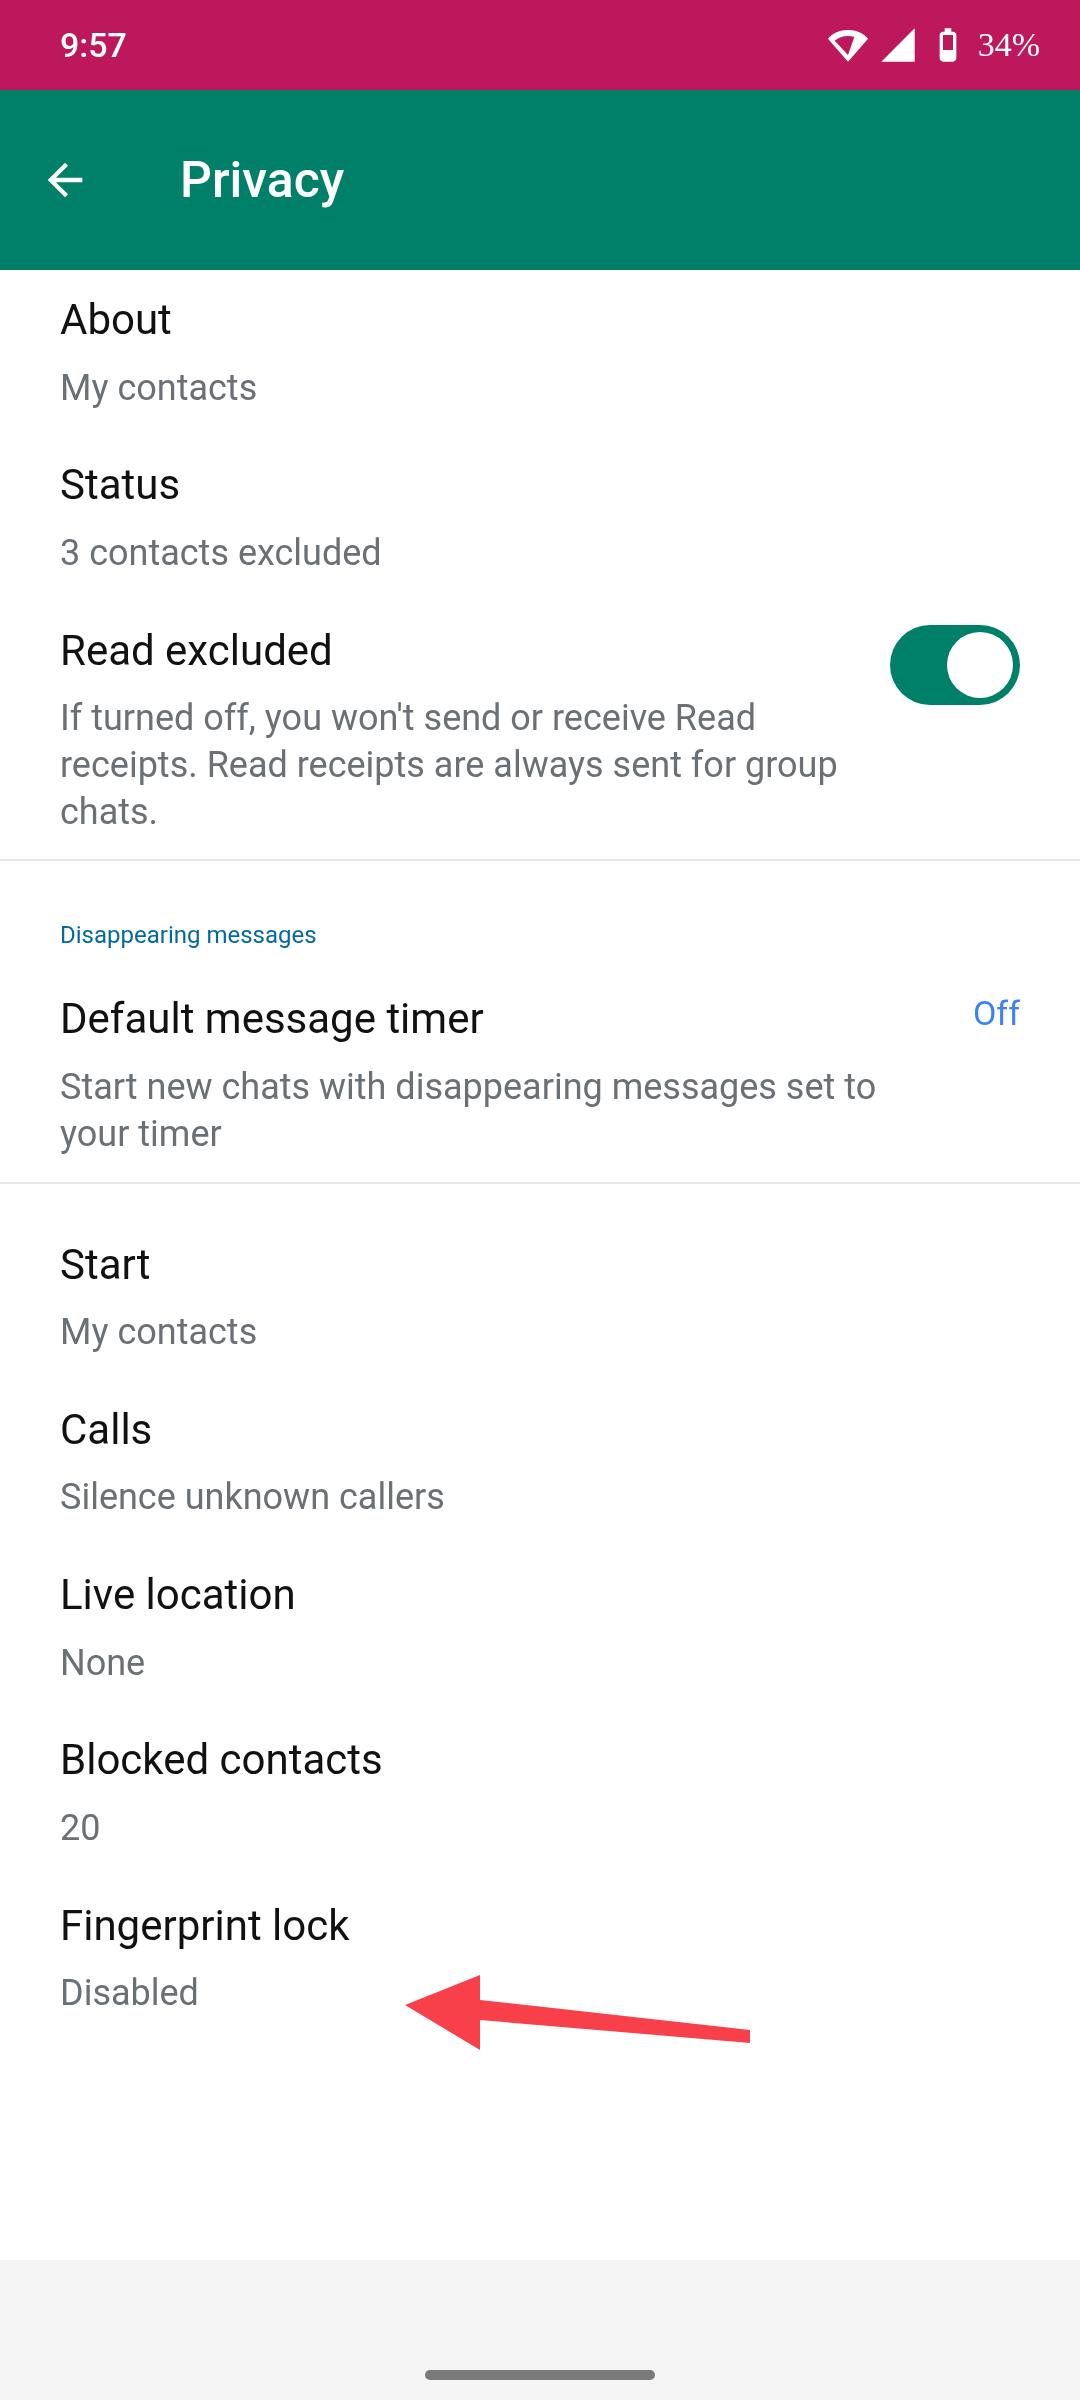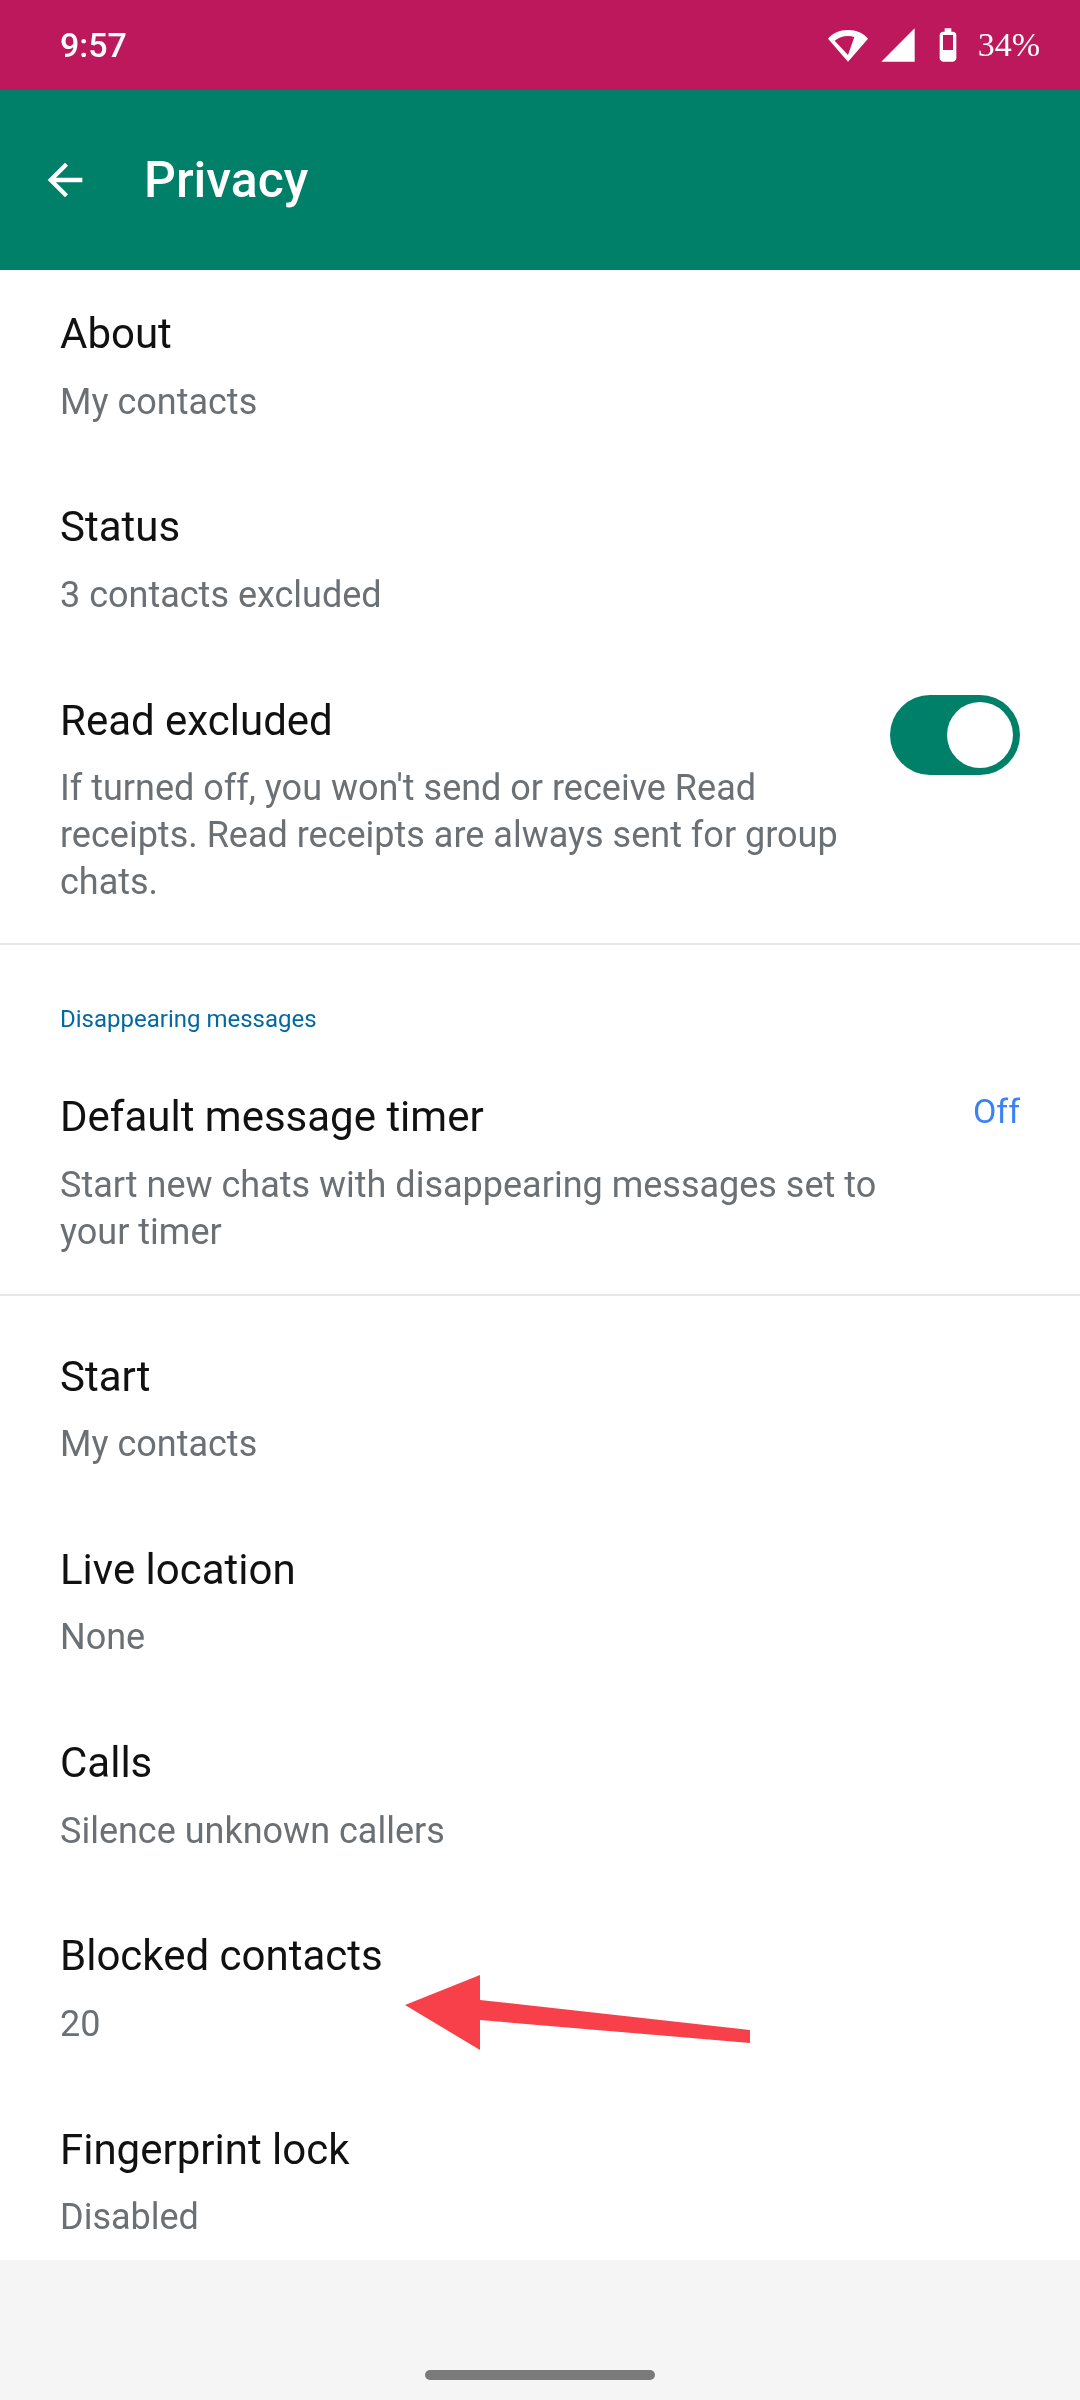--- a/index.html
+++ b/index.html
@@ -21,36 +21,36 @@
   .status-right { display: flex; align-items: center; gap: 10px; font-family: Liberation Serif, serif; }
   .status-right svg { width: 40px; height: 40px; fill: #fff; }
 
   
   .app-bar {
     height: 180px;
     background: #008069;
     display: flex;
     align-items: center;
     padding: 0 30px;
-    gap: 44px;
+    gap: 80px;
   }
   .back-btn {
     width: 70px; height: 70px;
     display: flex; align-items: center; justify-content: center;
     cursor: pointer;
   }
   .back-btn svg { width: 52px; height: 52px; fill: #fff; }
   .app-title { color: #fff; font-size: 50px; font-weight: 500; }
 
   
   .list { background: #fff; }
   .section-divider { height: 2px; background: #e8e8e8; }
 
   .item {
-    padding: 38px 60px;
+    padding: 24px 60px;
     display: flex;
     align-items: flex-start;
     justify-content: space-between;
     gap: 40px;
     cursor: pointer;
   }
   .item-main { flex: 1; }
   .item-title { font-size: 42px; color: #111; line-height: 1.25; }
   .item-sub { font-size: 36px; color: #6b7075; margin-top: 18px; line-height: 1.3; }
 
@@ -181,29 +181,29 @@
 
   <div class="item" style="padding-top:55px">
     <div class="item-main">
       <div class="item-title">Start</div>
       <div class="item-sub">My contacts</div>
     </div>
   </div>
 
   <div class="item">
     <div class="item-main">
+      <div class="item-title">Calls</div>
+      <div class="item-sub">Silence unknown callers</div>
+    </div>
+  </div>
+
+  <div class="item">
+    <div class="item-main">
       <div class="item-title">Live location</div>
       <div class="item-sub">None</div>
-    </div>
-  </div>
-
-  <div class="item">
-    <div class="item-main">
-      <div class="item-title">Calls</div>
-      <div class="item-sub">Silence unknown callers</div>
     </div>
   </div>
 
   <div class="item">
     <div class="item-main">
       <div class="item-title">Blocked contacts</div>
       <div class="item-sub">20</div>
     </div>
   </div>
 

